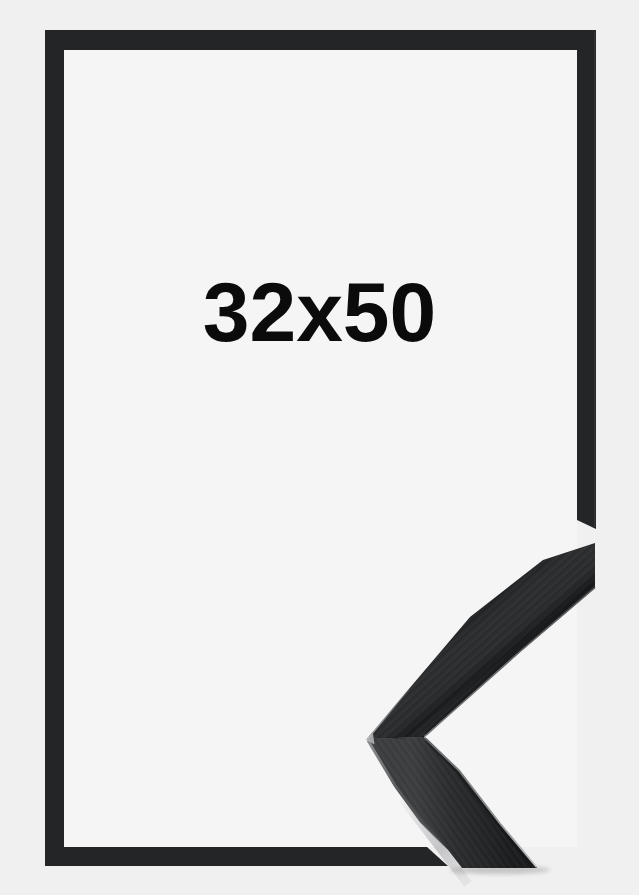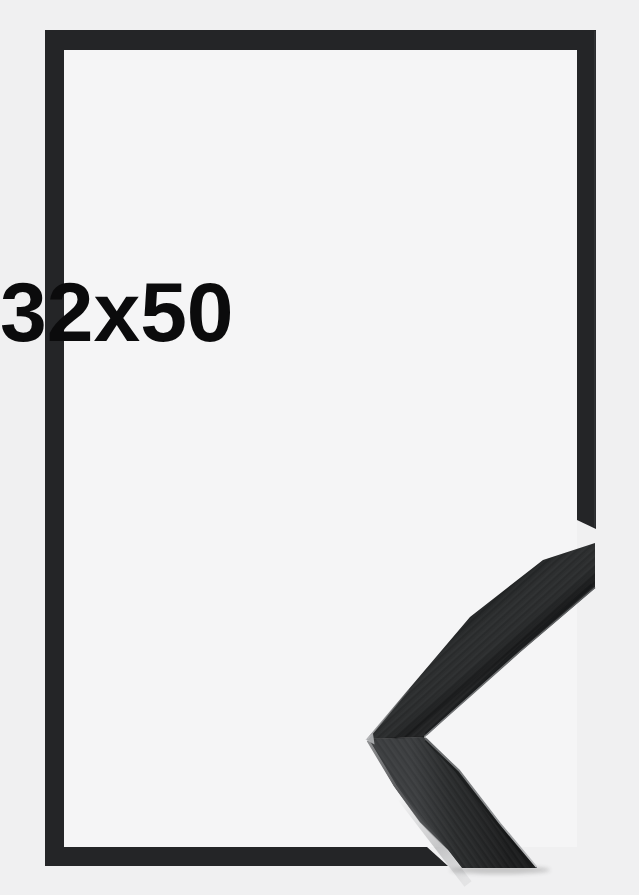--- a/index.html
+++ b/index.html
@@ -20,20 +20,21 @@
     background:var(--page-bg);
   }
   .frame-svg{
     position:absolute;left:0;top:0;
     width:639px;height:895px;
     display:block;
   }
   .size-label{
     position:absolute;
     left:0;top:270px;width:639px;
+    text-align:center;
     font-size:84px;
     font-weight:bold;
     line-height:1;
     letter-spacing:0px;
     color:var(--label-text);
     user-select:none;
   }
 </style>
 </head>
 <body>

